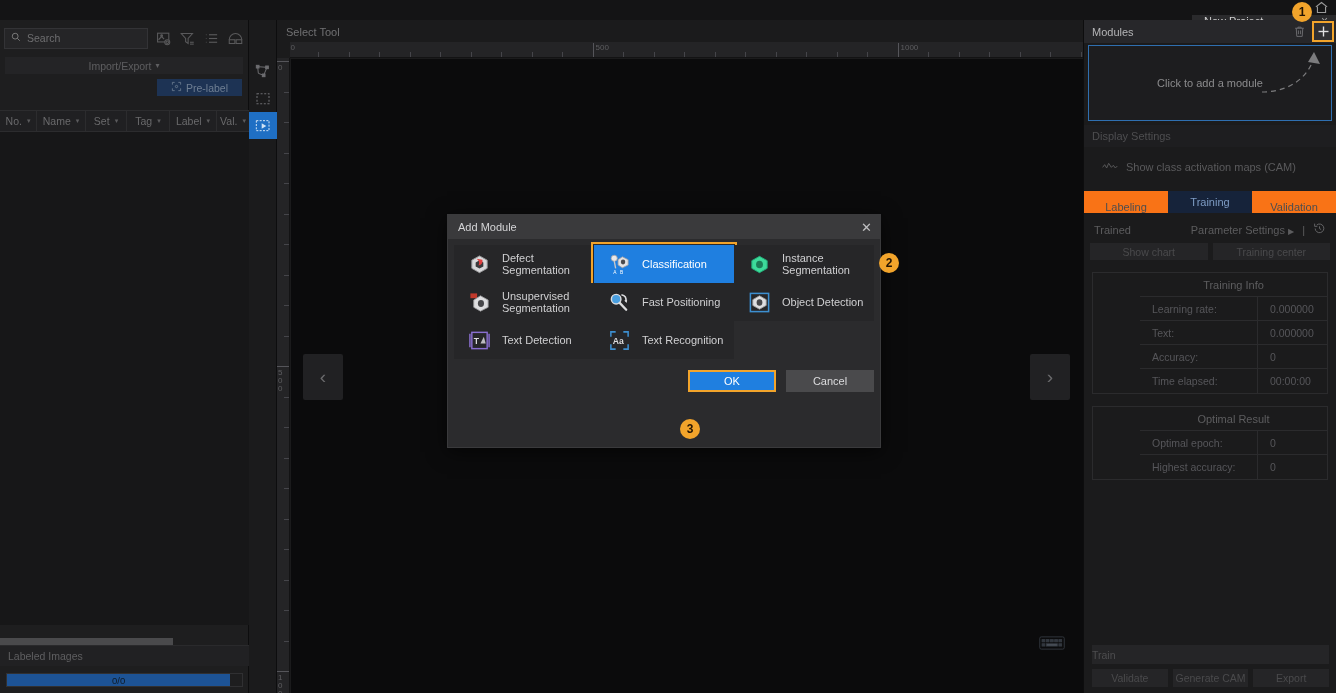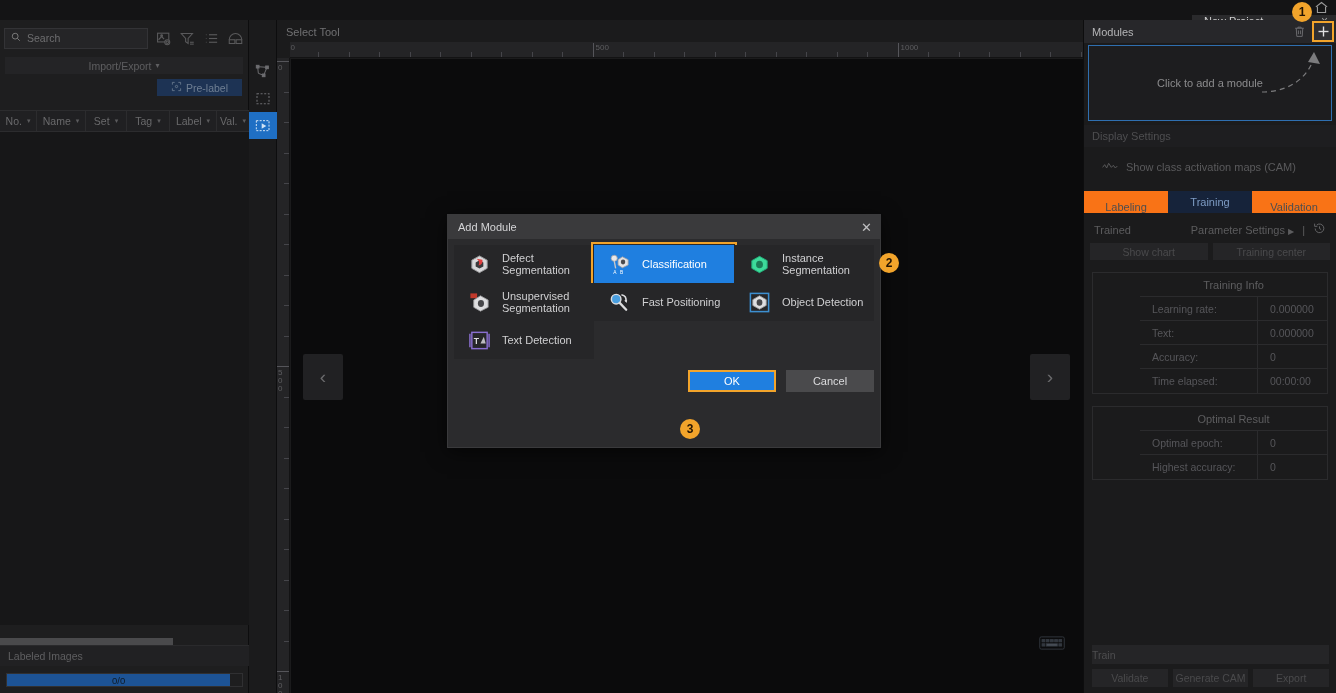--- a/index.html
+++ b/index.html
@@ -626,20 +626,32 @@
             <rect x="4" y="3.5" width="16" height="17" stroke="#8a6fd0" stroke-width="1.5"></rect>
             <path d="M2 5 V19" stroke="#8a6fd0" stroke-width="1.5"></path>
             <path d="M22 5 V19" stroke="#8a6fd0" stroke-width="1.5"></path>
             <text x="6" y="16" font-size="9" fill="#dcdcde" font-family="Liberation Sans, sans-serif" font-weight="bold">T</text>
             <path d="M13 15 L16.5 8 L18.5 15 Z" fill="#bdbdbf"></path>
           </svg>
         </span>
         <span>Text Detection</span>
       </div>
 
+      <div class="mcard">
+        <span class="mi">
+          <svg width="23" height="23" viewBox="0 0 24 24" fill="none" stroke="#3d8fd0" stroke-width="1.6">
+            <path d="M3 8 V3 H8"></path>
+              <path d="M16 3 H21 V8"></path>
+              <path d="M21 16 V21 H16"></path>
+              <path d="M8 21 H3 V16"></path>
+            <text x="5" y="16" font-size="9" fill="#dcdcde" stroke="none" font-family="Liberation Sans, sans-serif" font-weight="bold">Aa</text>
+          </svg>
+        </span>
+        <span>Text Recognition</span>
+      </div>
     </div>
 
     <div class="modal-foot">
       <div class="ok-btn">
         <span>OK</span>
       </div>
       <div class="cancel-btn">
         <span>Cancel</span>
       </div>
     </div>

